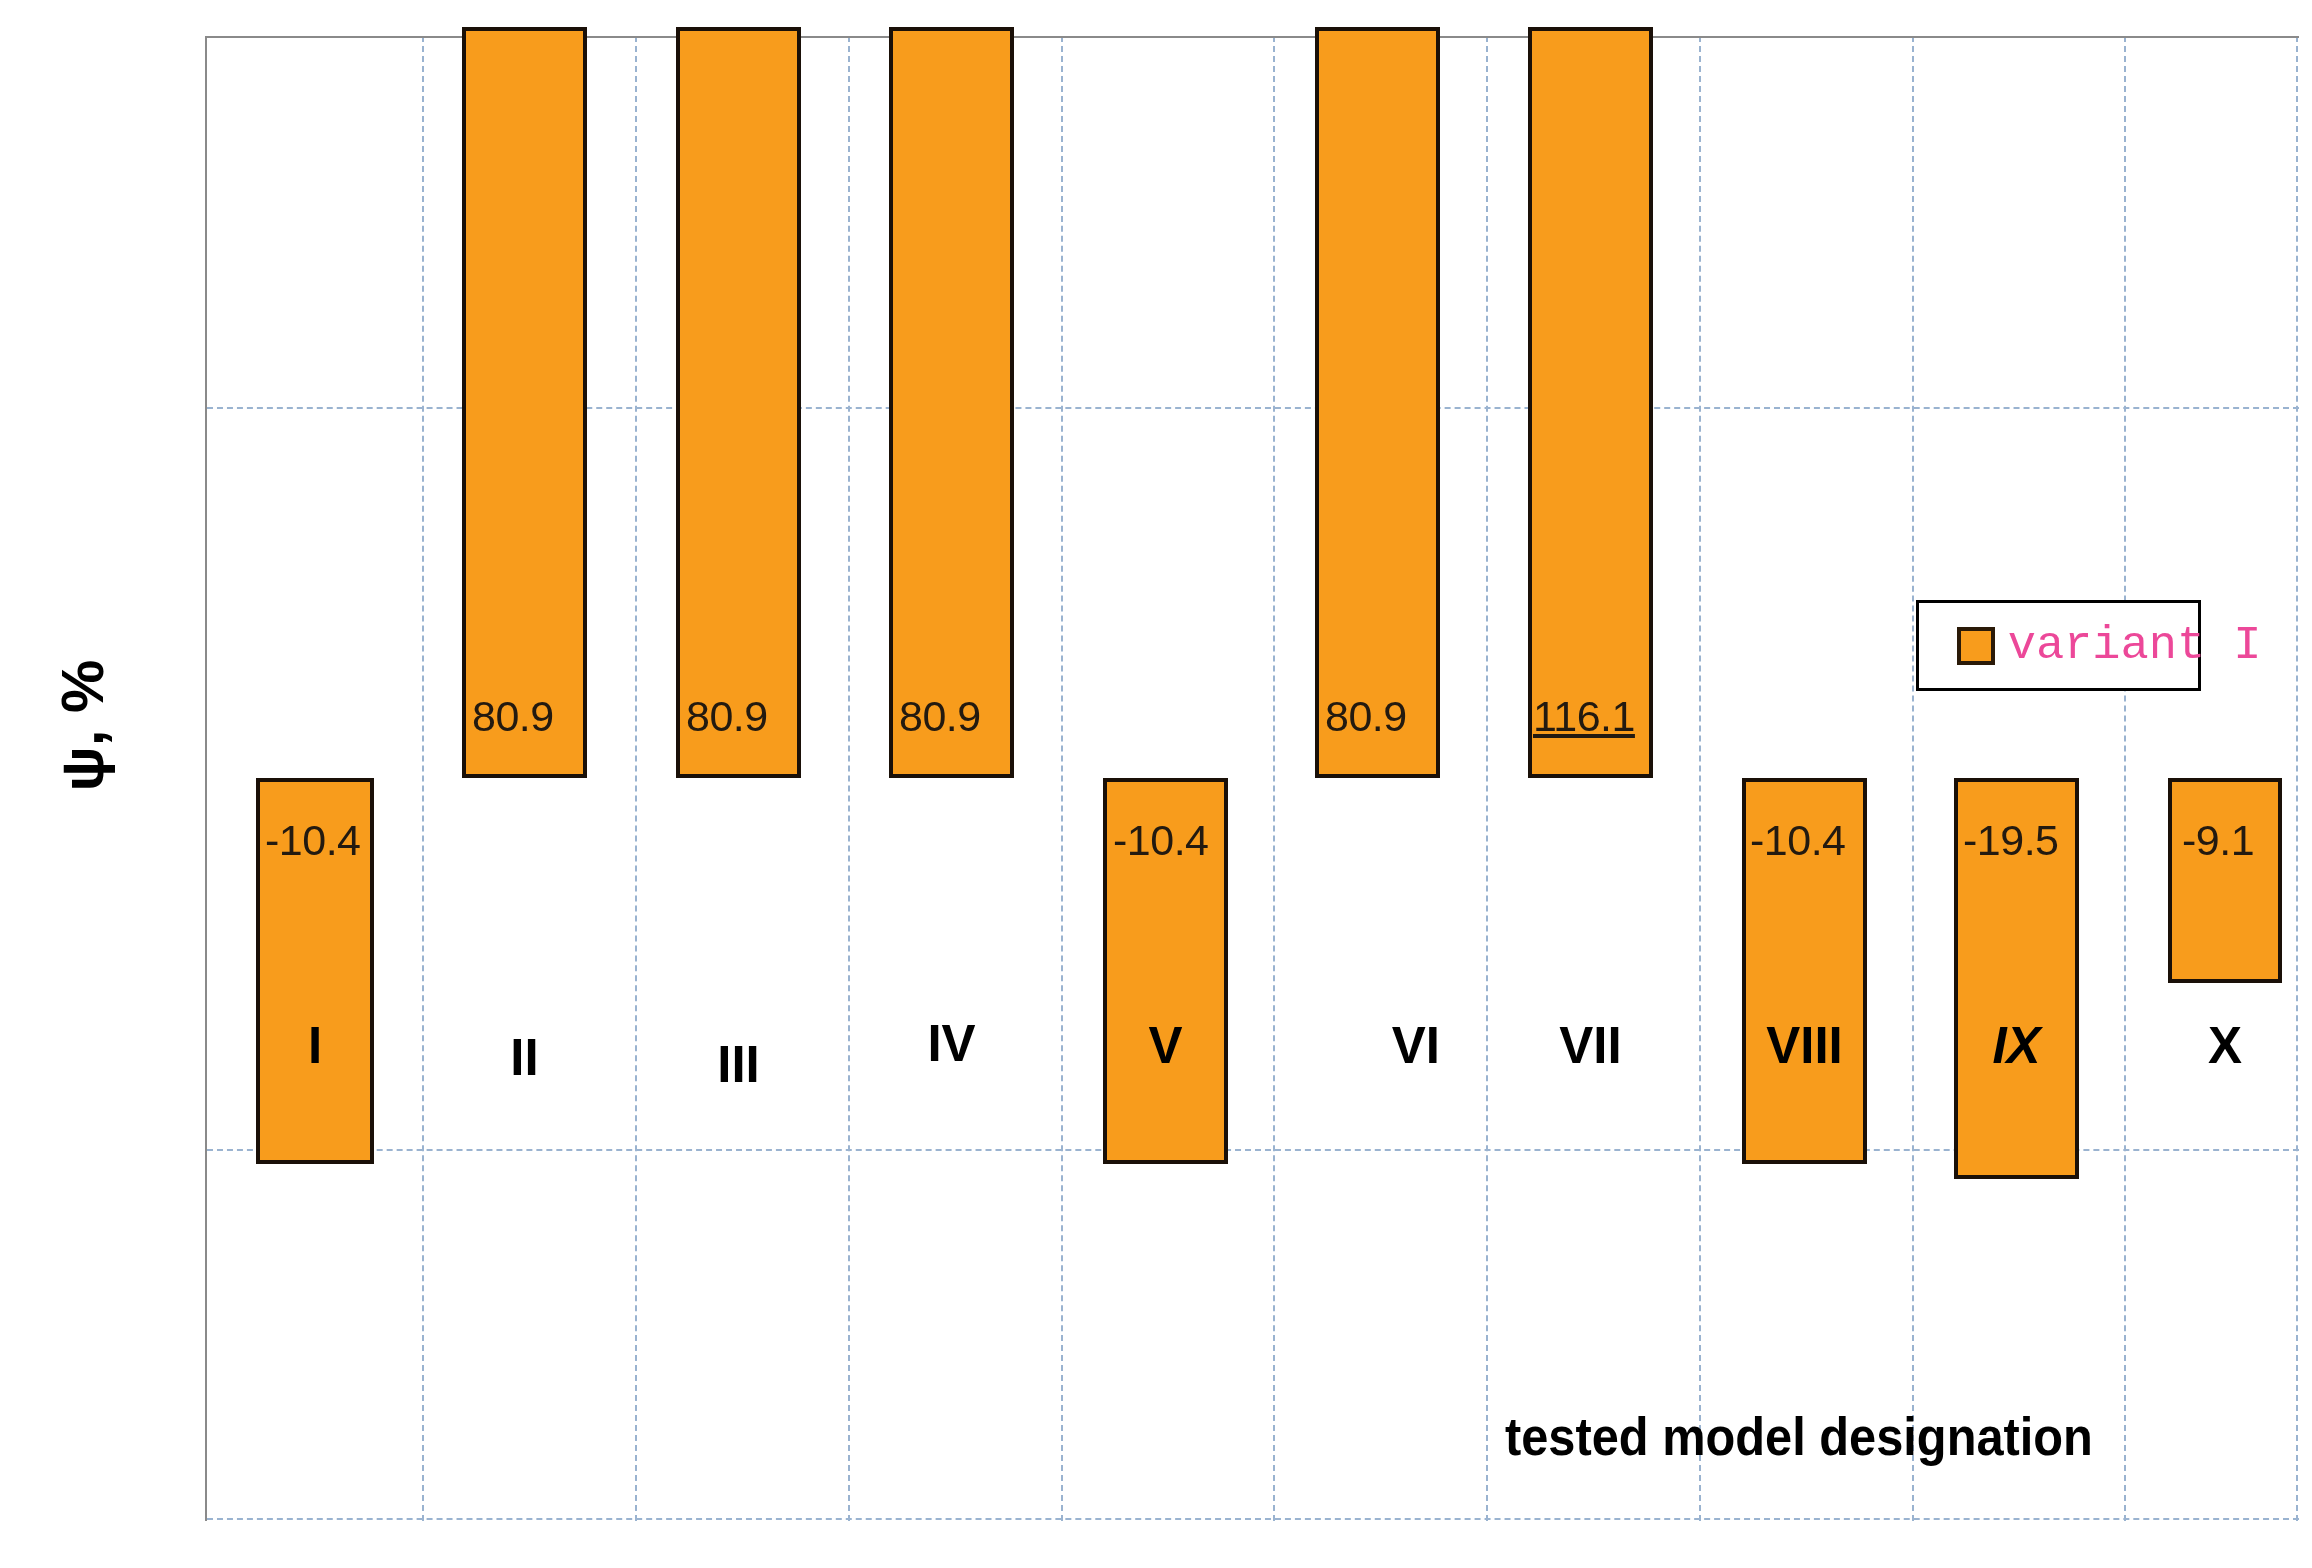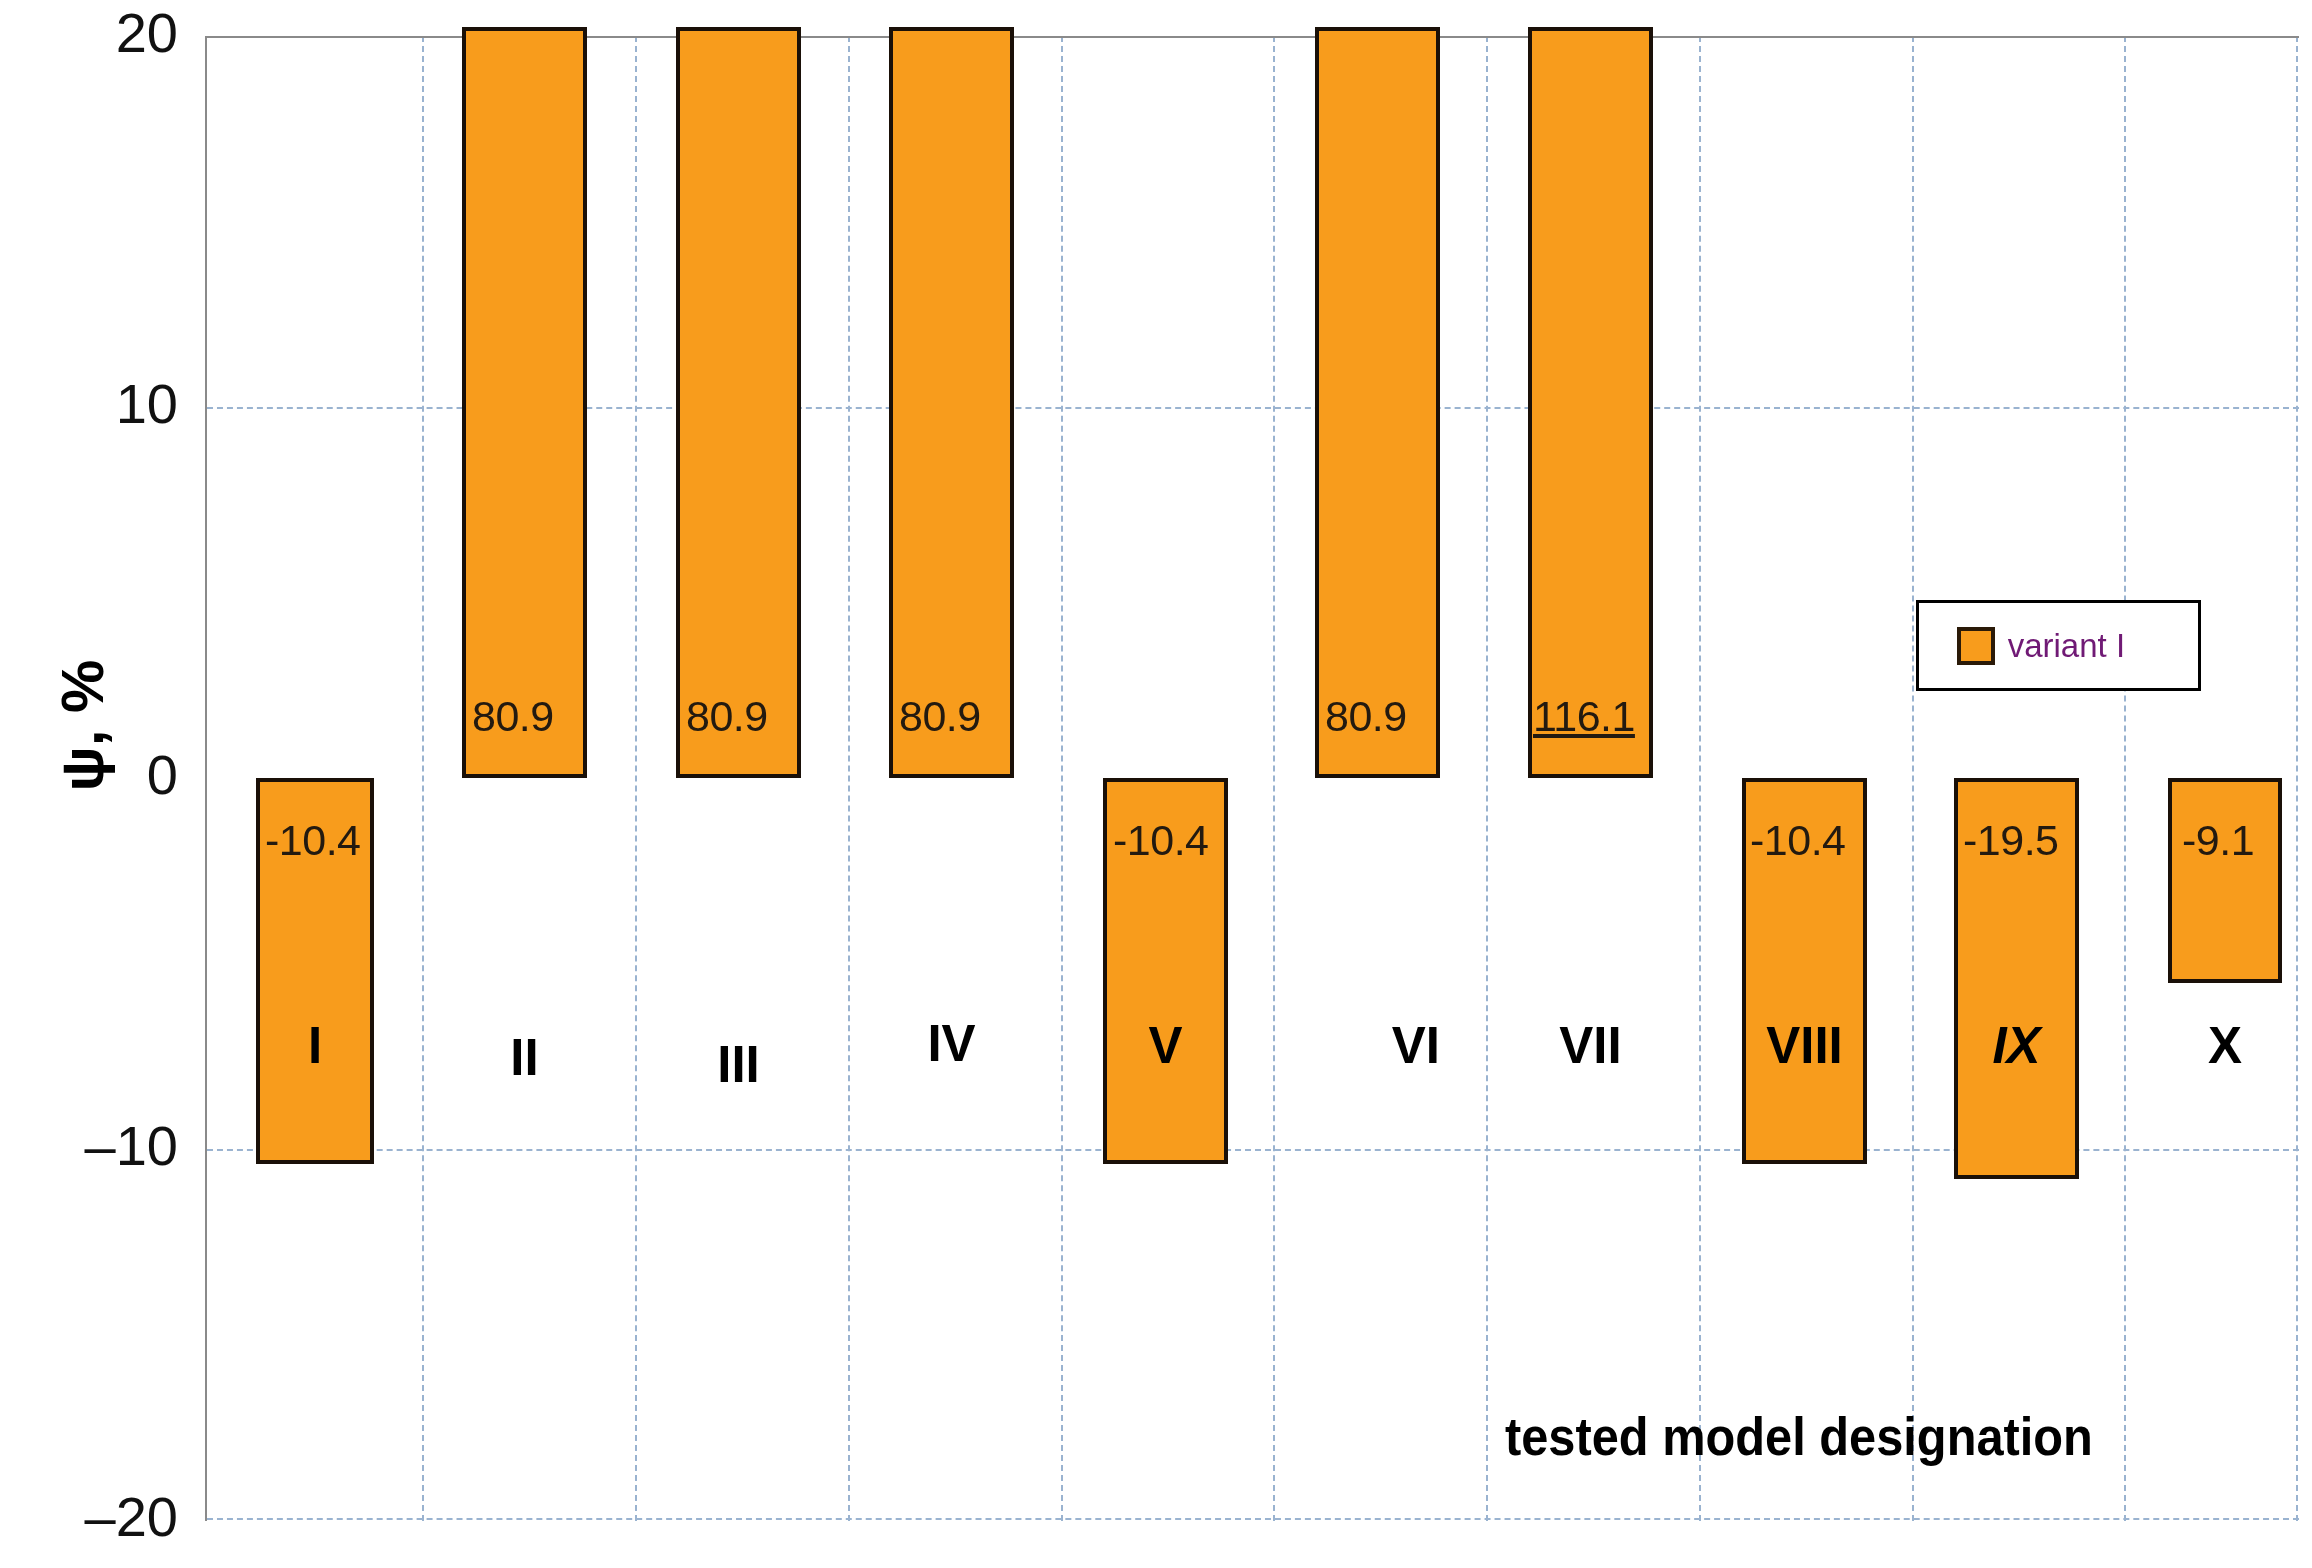--- a/index.html
+++ b/index.html
@@ -155,39 +155,32 @@
   #legend-swatch {
     width: 38px;
     height: 38px;
     background: #F89C1C;
     border: 4.5px solid #2a1a08;
     box-sizing: border-box;
     margin-left: 38px;
     flex: 0 0 auto;
   }
   #legend-label {
-    font-size: 33px;
-    color: #701a75;
+    font-size: 47px;
+    color: #ec4899;
     margin-left: 12.7px;
-    font-family: Liberation Sans, sans-serif;
+    font-family: Liberation Mono, monospace;
     white-space: nowrap;
   }
 </style>
 </head>
 <body>
 
 <div id="chart-root">
 
-  <div id="ytick-col">
-    <div class="ytick" style="top:0px;">20</div>
-    <div class="ytick" style="top:371px;">10</div>
-    <div class="ytick" style="top:742px;">0</div>
-    <div class="ytick" style="top:1113px;">–10</div>
-    <div class="ytick" style="top:1484px;">–20</div>
-  </div>
 
   <div id="y-axis-title">ψ, %</div>
 
   <div id="plot-area">
 
     <div class="hgrid" style="top:0px;"></div>
     <div class="hgrid" style="top:371px;"></div>
     <div class="hgrid" style="top:1113px;"></div>
     <div class="hgrid" style="top:1482px;"></div>
 

